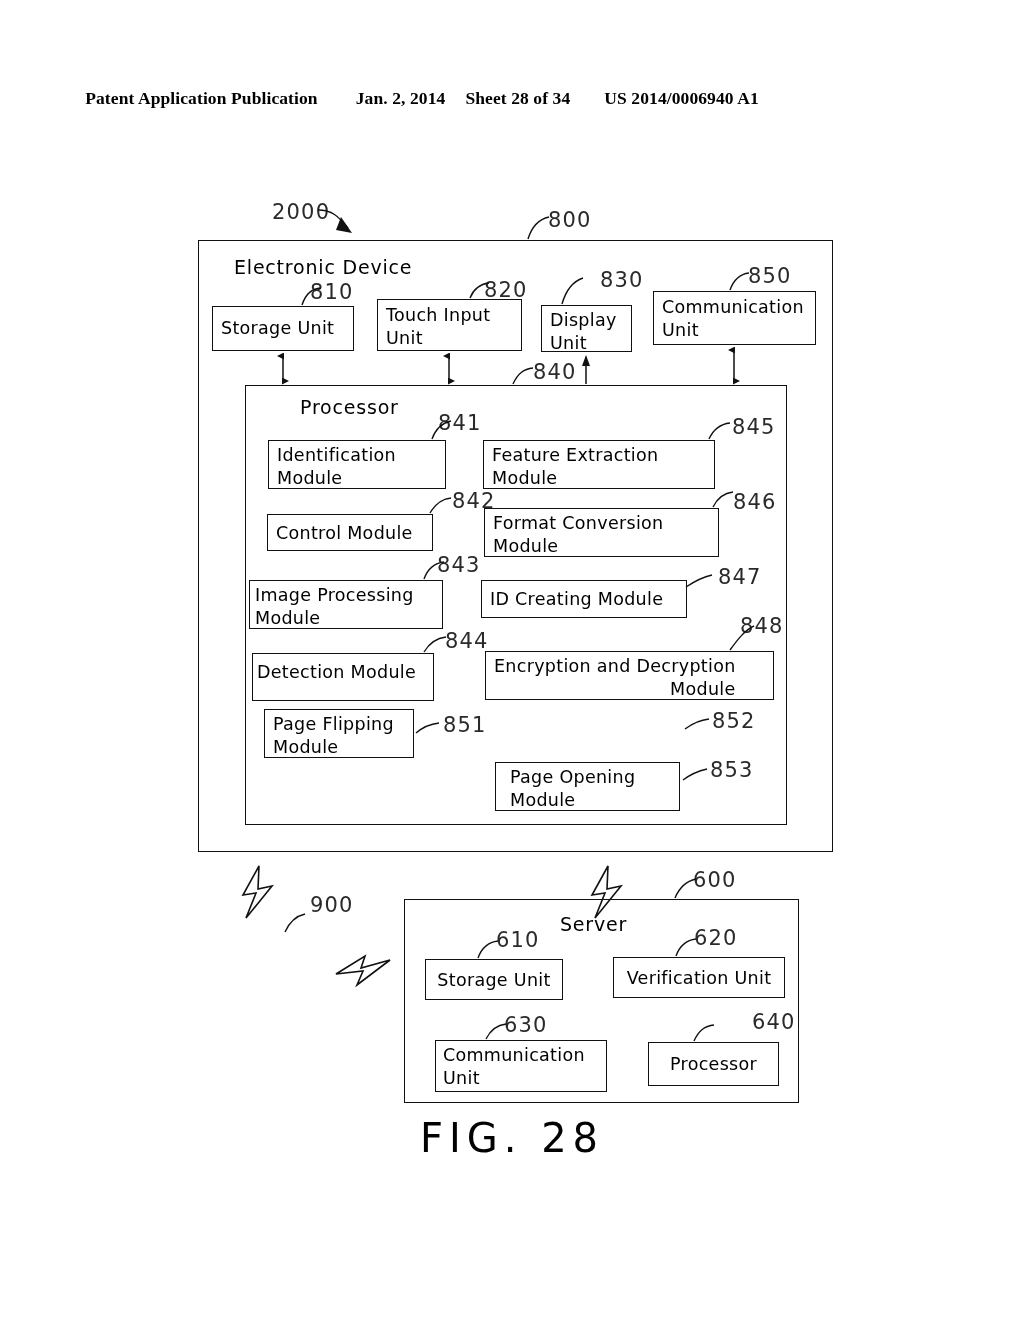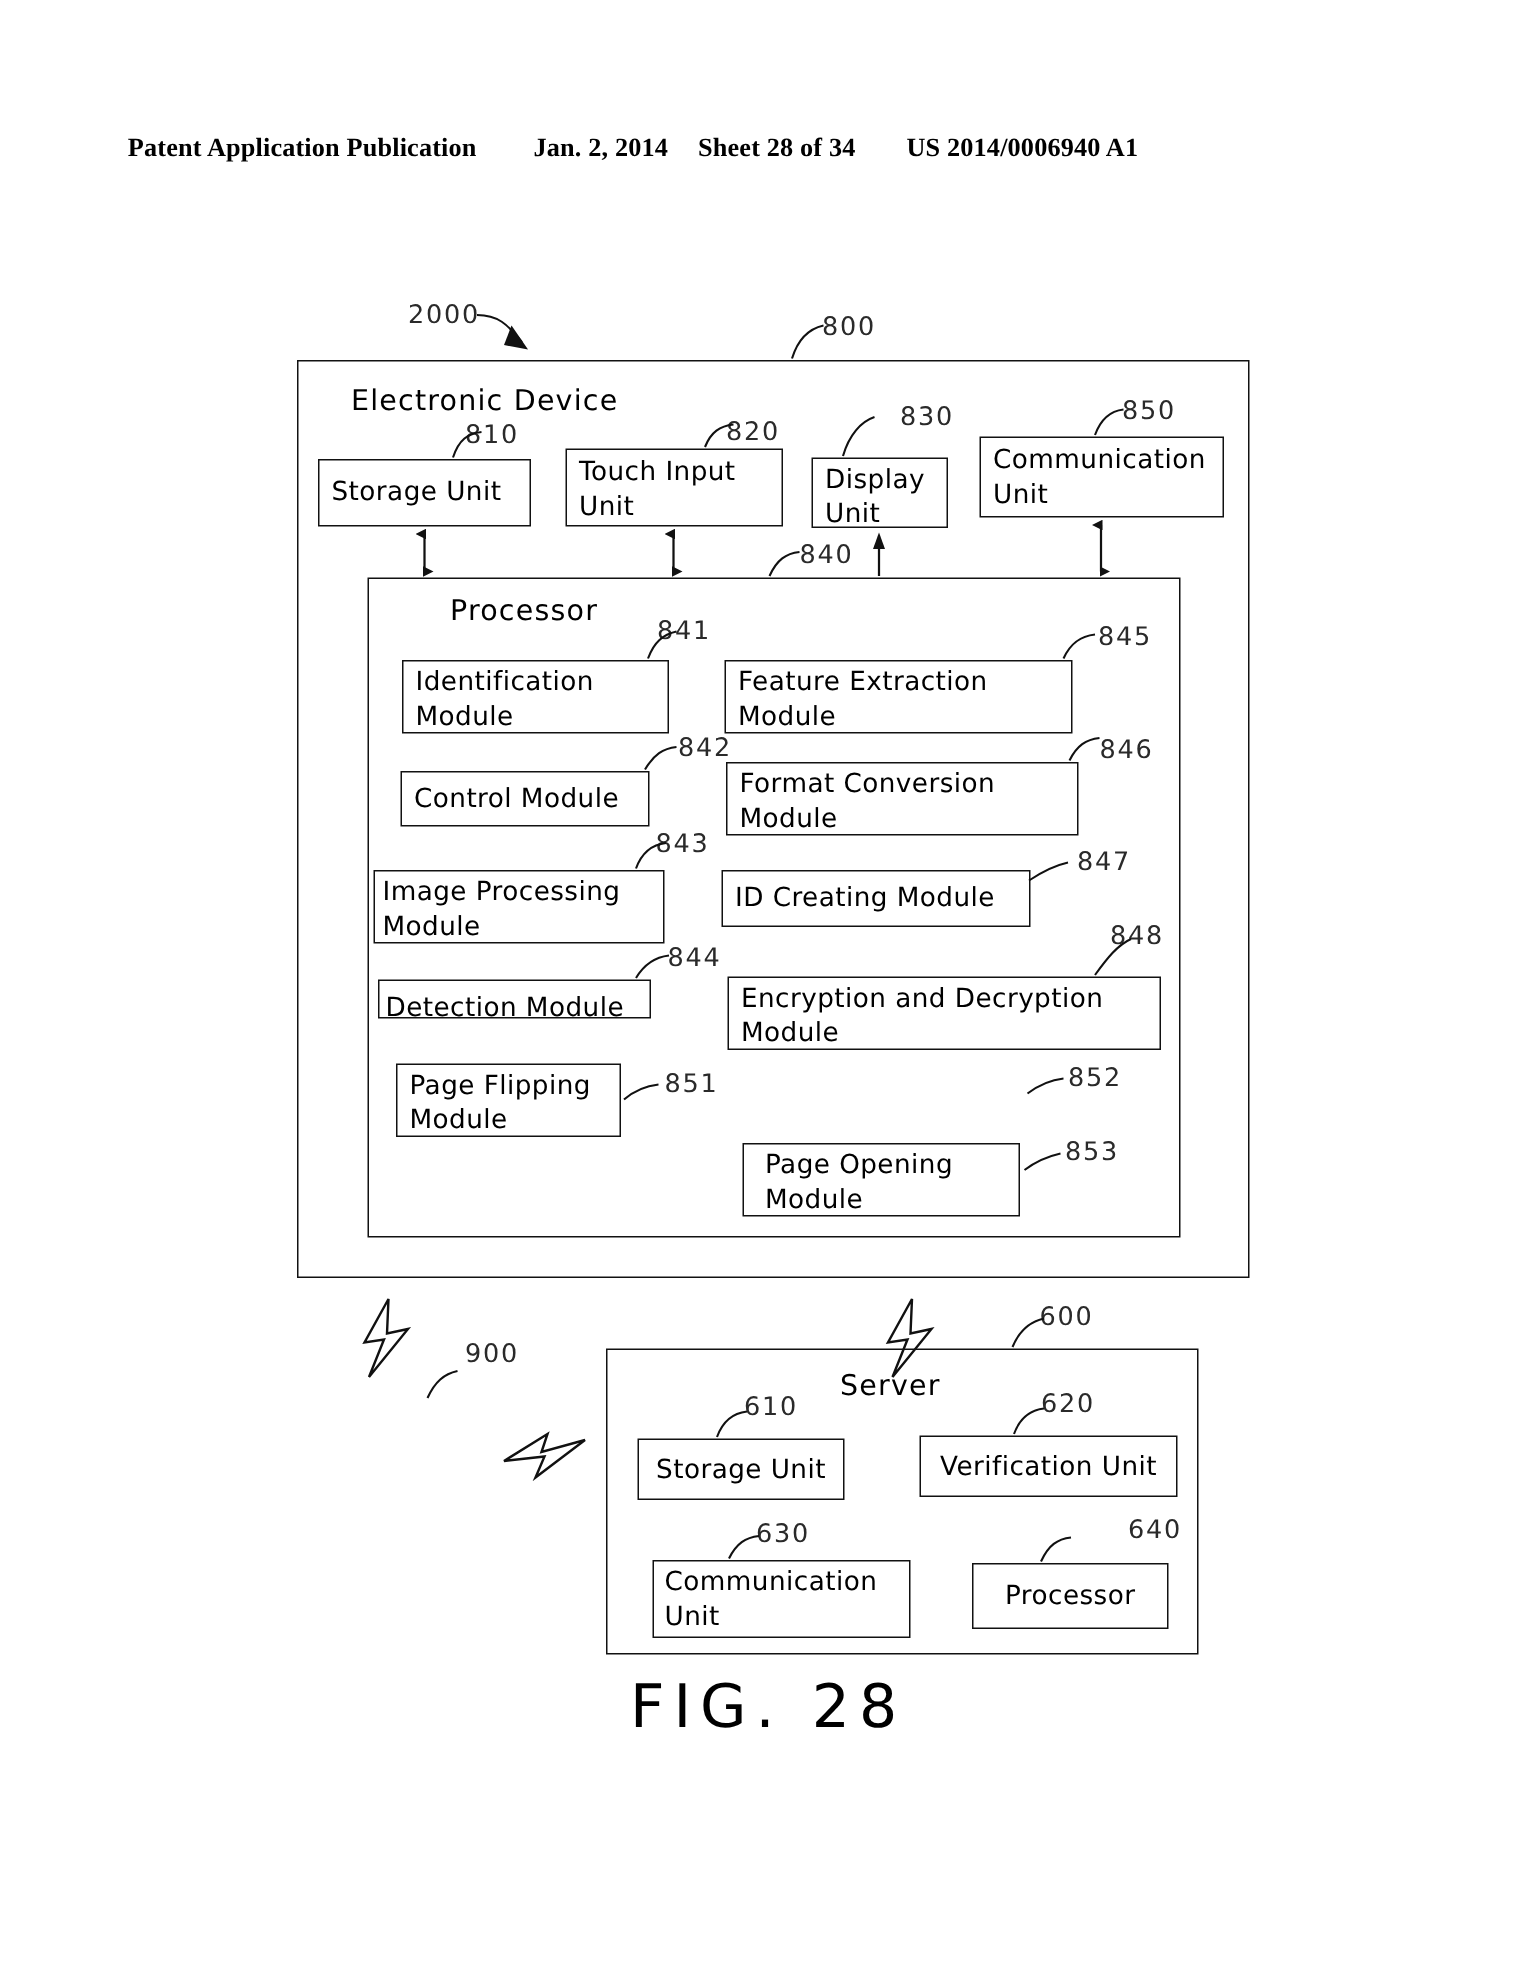--- a/index.html
+++ b/index.html
@@ -82,21 +82,21 @@
     font-size: 19px;
     letter-spacing: 0.8px;
     color: #000;
     white-space: nowrap;
   }
 
   
   .refnum {
     position: absolute;
     font-family: "DejaVu Sans", sans-serif;
-    font-size: 17px;
+    font-size: 21px;
     letter-spacing: 1.2px;
     color: #2a2a2a;
     white-space: nowrap;
   }
 
   
   #overlay {
     position: absolute;
     top: 0;
     left: 0;
@@ -193,26 +193,26 @@
     <div class="boxlabel pad" style="left:5px; top:3px;">Image Processing
 Module</div>
   </div>
   <div class="refnum" style="left:437px; top:553px;">843</div>
 
   <div class="box" style="left:481px; top:580px; width:206px; height:38px;">
     <div class="boxlabel pad" style="top:7px;">ID  Creating  Module</div>
   </div>
   <div class="refnum" style="left:718px; top:565px;">847</div>
 
-  <div class="box" style="left:252px; top:653px; width:182px; height:26px;">
+  <div class="box" style="left:252px; top:653px; width:182px; height:48px;">
     <div class="boxlabel pad" style="left:4px; top:7px;">Detection  Module</div>
   </div>
   <div class="refnum" style="left:445px; top:629px;">844</div>
 
-  <div class="box" style="left:485px; top:651px; width:289px; height:49px;">
+  <div class="box" style="left:485px; top:651px; width:289px; height:49px;text-align:right;">
     <div class="boxlabel pad" style="top:3px;">Encryption  and  Decryption
 Module</div>
   </div>
   <div class="refnum" style="left:740px; top:614px;">848</div>
 
   <div class="box" style="left:264px; top:709px; width:150px; height:49px;">
     <div class="boxlabel pad" style="top:3px;">Page  Flipping
 Module</div>
   </div>
   <div class="refnum" style="left:443px; top:713px;">851</div>

